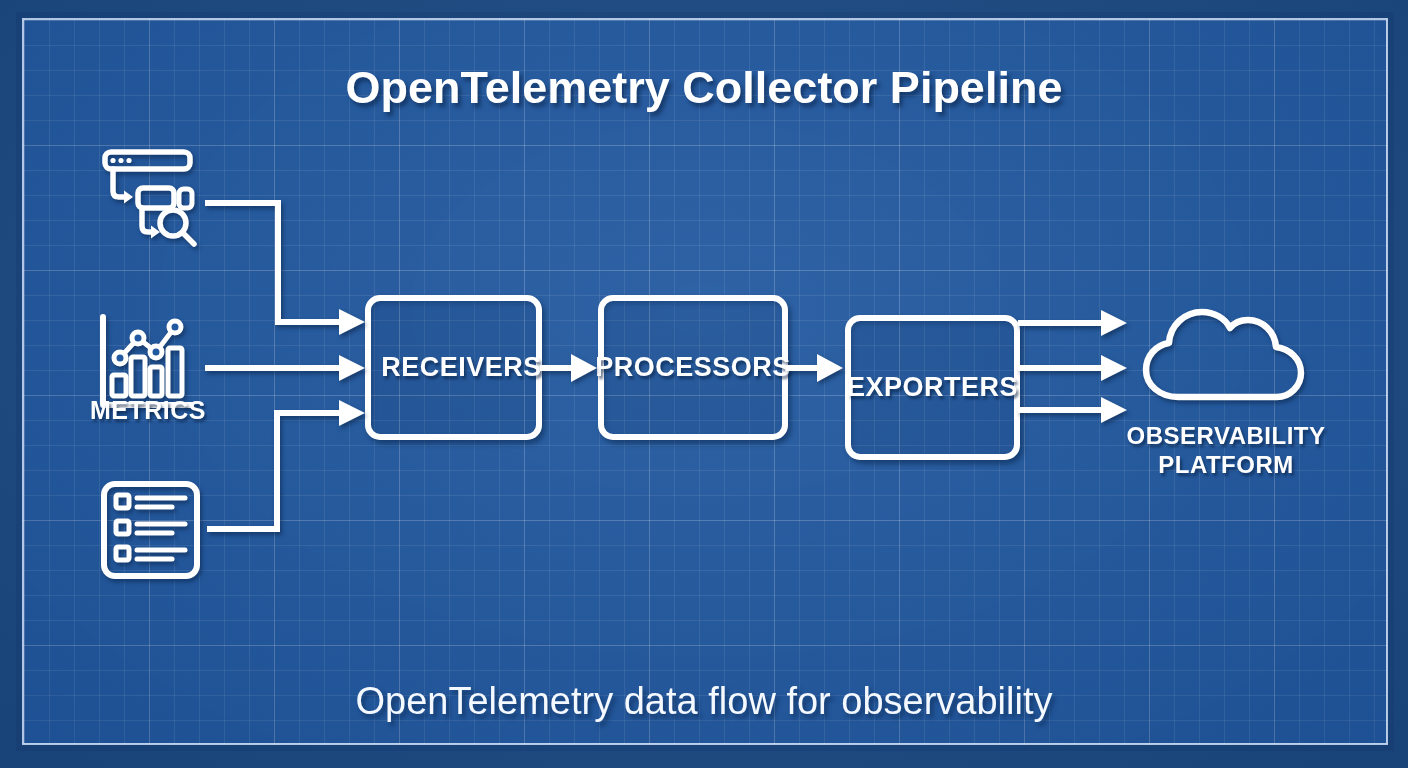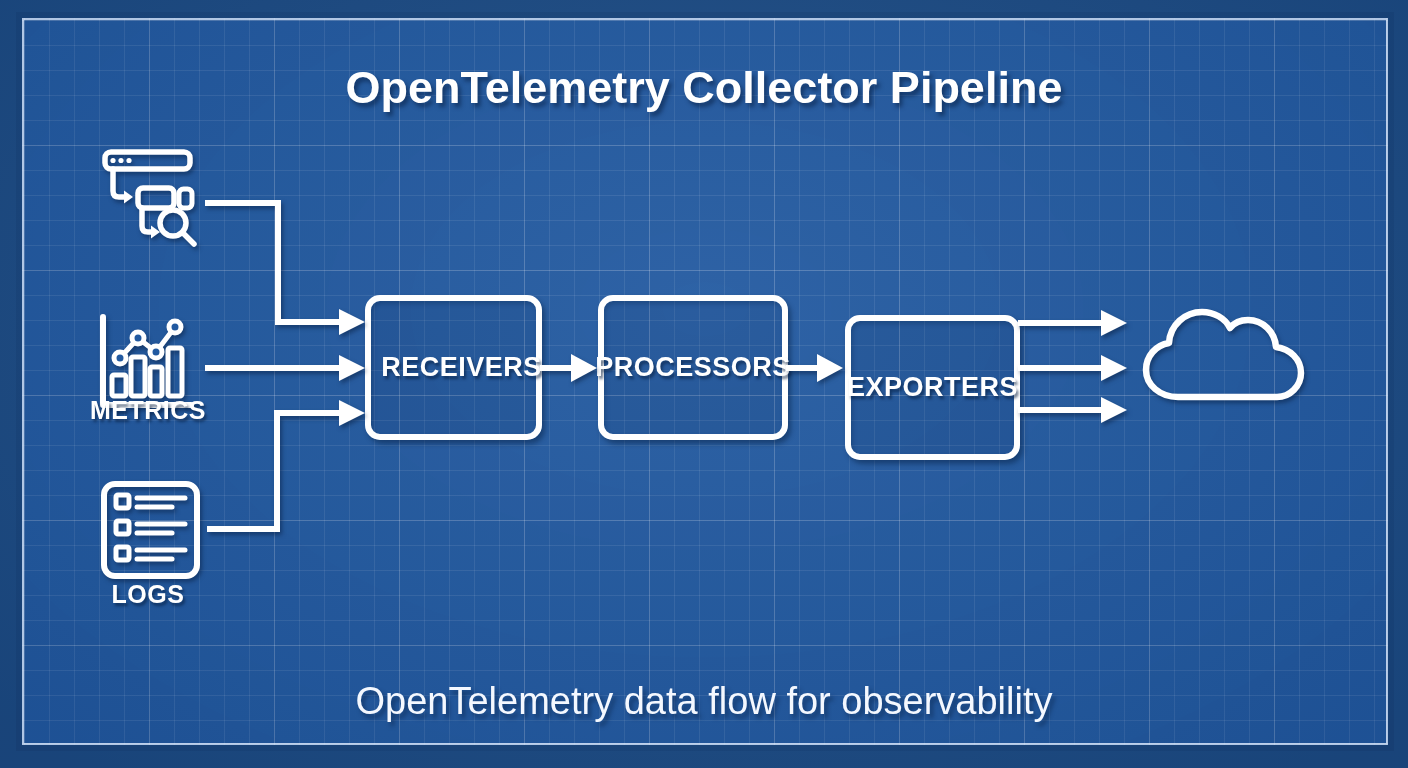--- a/index.html
+++ b/index.html
@@ -156,21 +156,20 @@
       <line x1="37" y1="18" x2="85" y2="18" stroke-width="5"></line>
       <line x1="37" y1="27" x2="72" y2="27" stroke-width="5"></line>
       <rect x="16" y="41" width="13" height="13" rx="2" stroke-width="5"></rect>
       <line x1="37" y1="44" x2="85" y2="44" stroke-width="5"></line>
       <line x1="37" y1="53" x2="72" y2="53" stroke-width="5"></line>
       <rect x="16" y="67" width="13" height="13" rx="2" stroke-width="5"></rect>
       <line x1="37" y1="70" x2="85" y2="70" stroke-width="5"></line>
       <line x1="37" y1="79" x2="72" y2="79" stroke-width="5"></line>
     </g>
   </svg>
-  <div class="src-label" style="left:48px; top:580px;">LOGS</div>
 
   <div class="stage-box" id="box-receivers">
     <span class="lbl">RECEIVERS</span>
   </div>
   <div class="stage-box" id="box-processors">
     <span class="lbl">PROCESSORS</span>
   </div>
   <div class="stage-box" id="box-exporters">
     <span class="lbl">EXPORTERS</span>
   </div>
@@ -200,13 +199,17 @@
       <path d="M1021,410 L1102,410"></path>
       <path d="M1101,397 L1127,410 L1101,423 Z" fill="#ffffff" stroke="none"></path>
     </g>
   </svg>
 
   <svg class="src-icon" style="left:1138px; top:299px;" width="172" height="112" viewBox="0 0 172 112">
     <path d="M40,98 C22,98 8,86 8,71 C8,57 18,46 31,44 C32,26 47,13 64,13
              C76,13 87,19 92,29 C96,24 103,21 110,21 C125,21 137,33 138,48
              C152,50 163,60 163,74 C163,87 152,98 139,98 Z" stroke="#ffffff" stroke-width="6.5" fill="none" stroke-linejoin="round"></path>
   </svg>
+  <div class="dest-label">
+    <div>OBSERVABILITY</div>
+    <div>PLATFORM</div>
+  </div>
 </div>
 
 </body></html>

